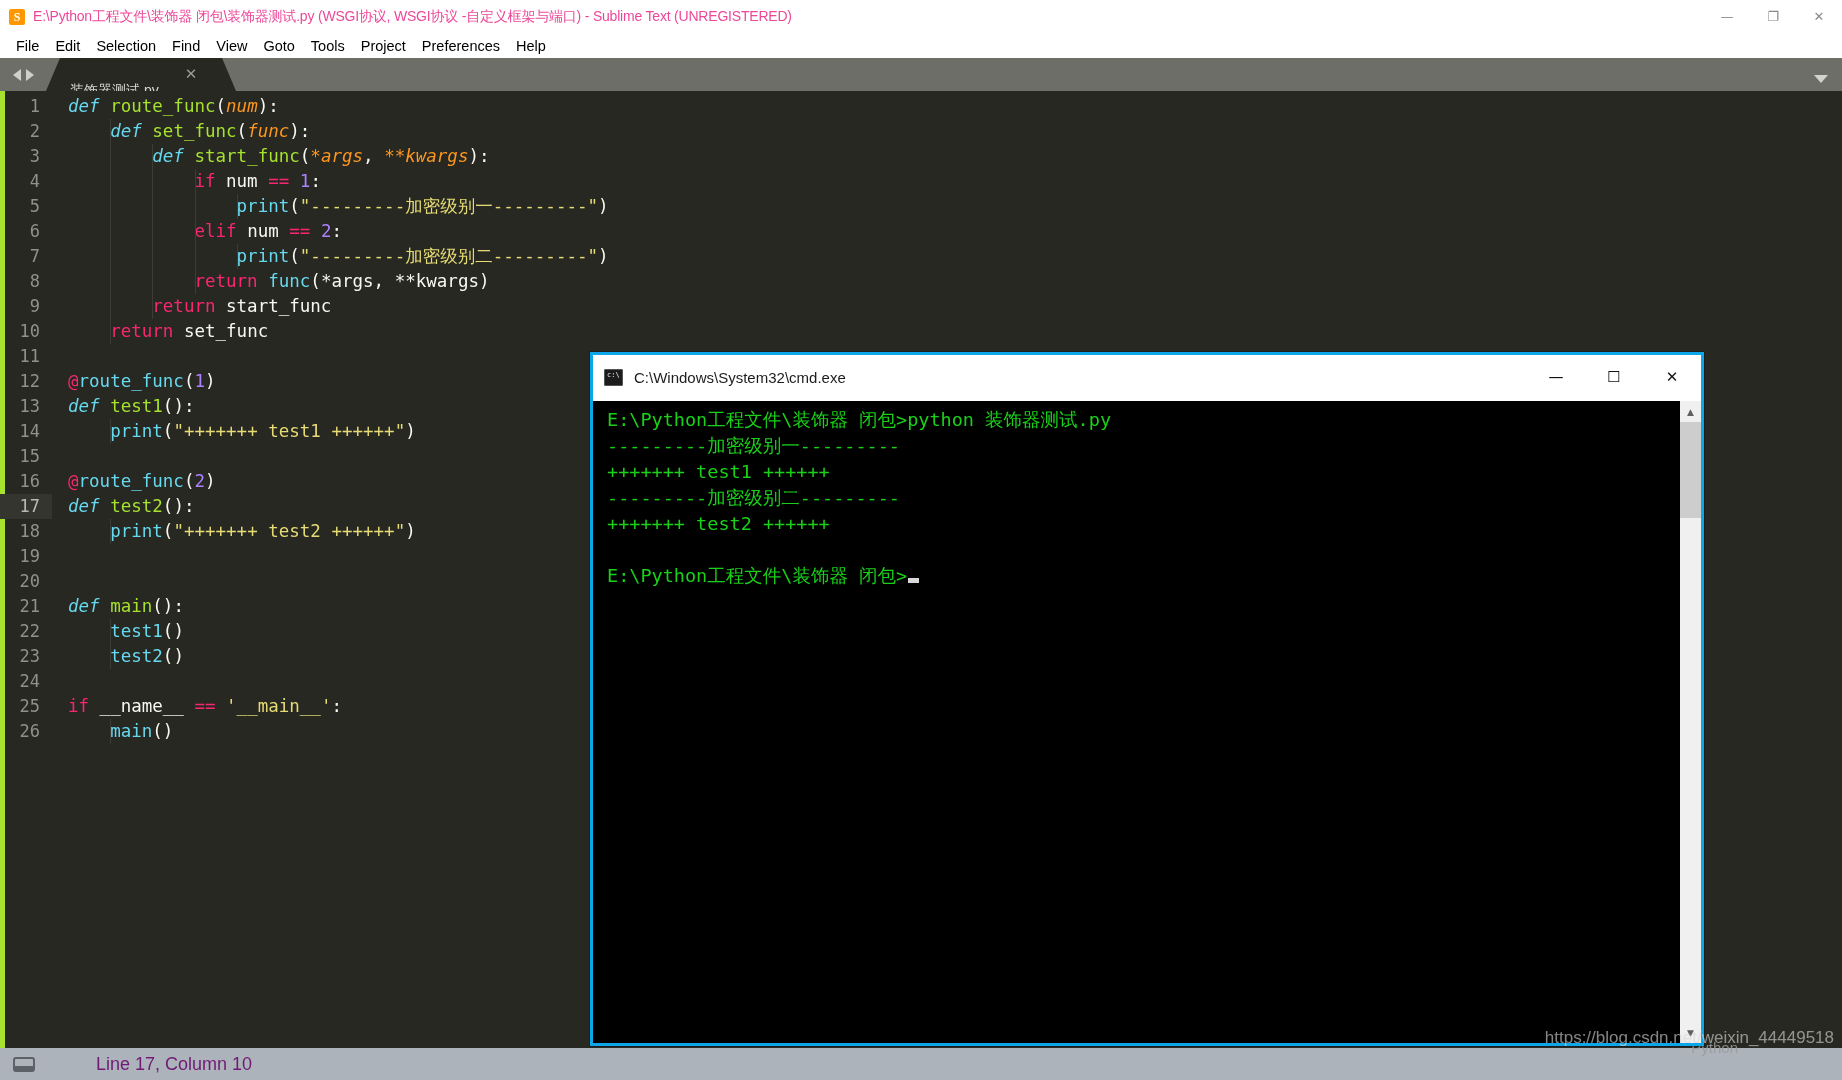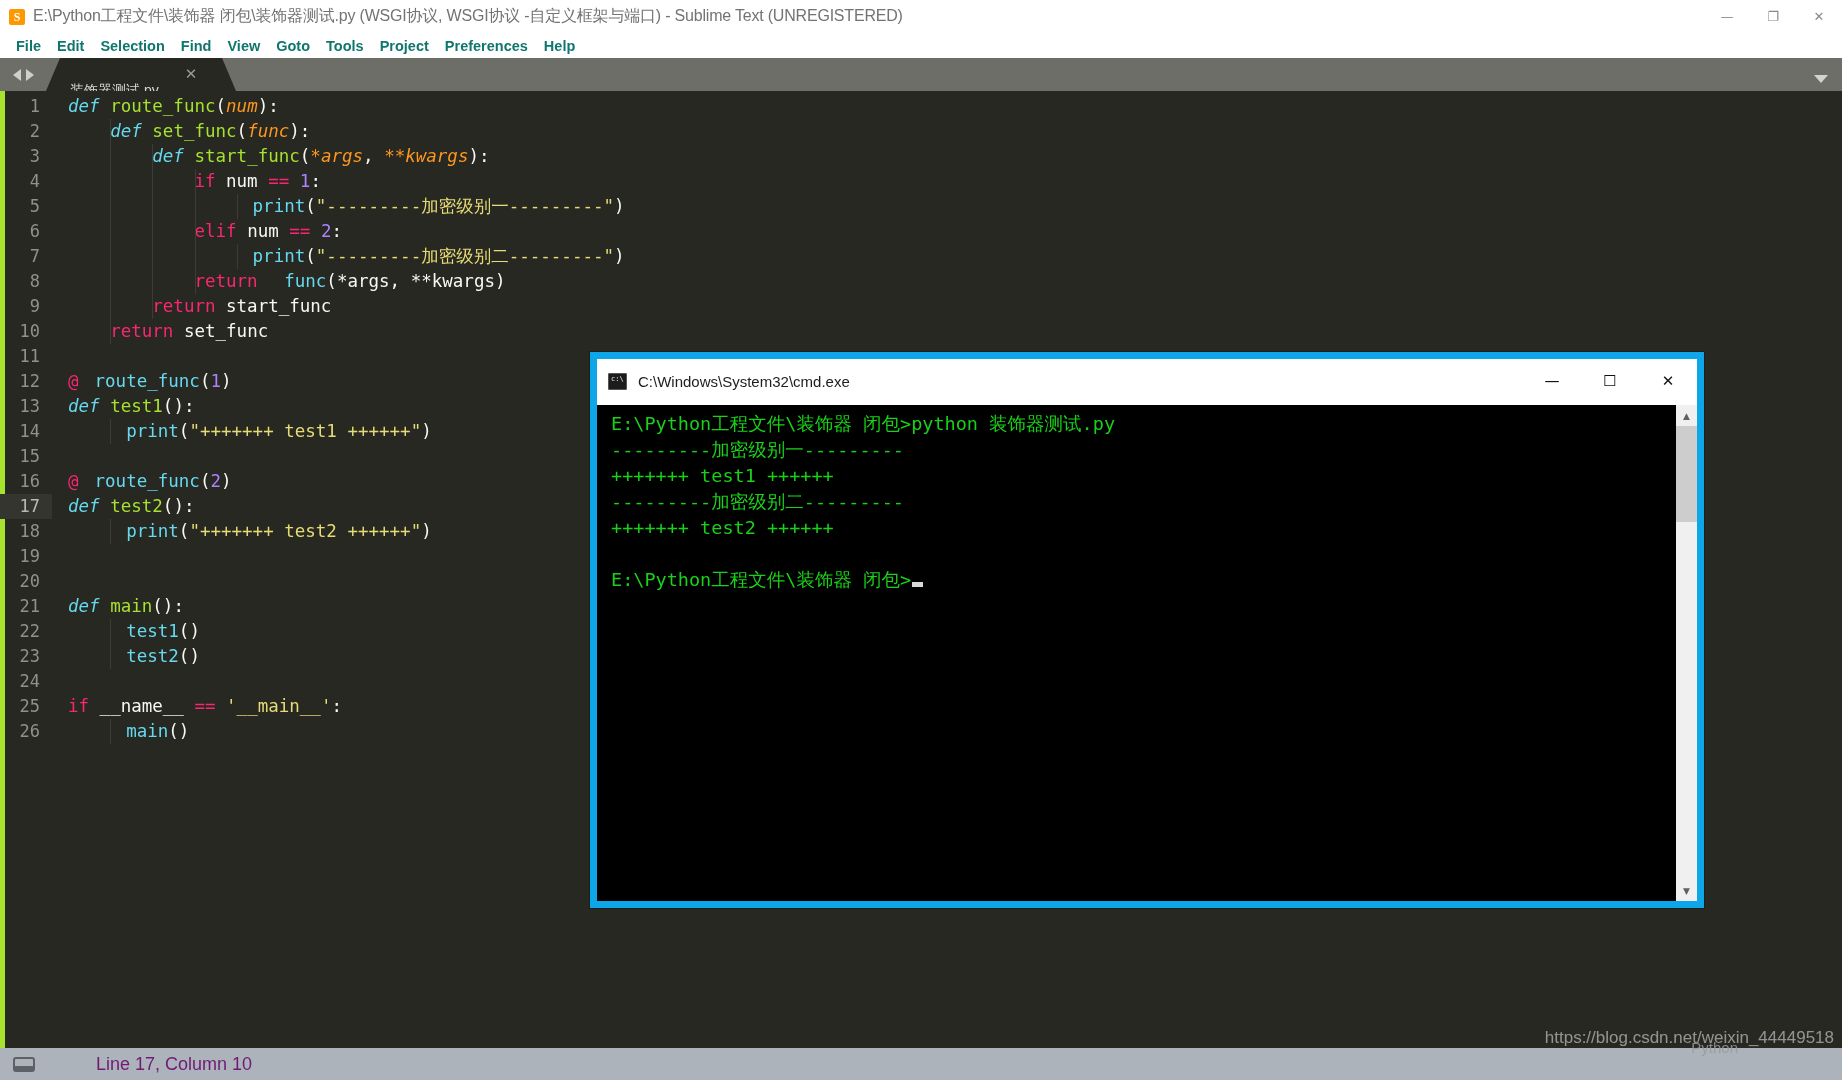--- a/index.html
+++ b/index.html
@@ -27,39 +27,39 @@
     background: #ff9800; border-radius: 2px;
     position: relative; flex: none;
   }
   #app-icon::after {
     content: "S"; position: absolute; inset: 0;
     color: #fff; font-size: 12px; font-weight: bold;
     text-align: center; line-height: 16px;
     font-family: "Liberation Serif", serif;
   }
   #title-text {
-    font-size: 16px; color: #737373; white-space: nowrap;
+    font-size: 14px; color: #ec4899; white-space: nowrap;
     letter-spacing: -.2px;
   }
   .win-btn {
     width: 46px; height: 33px; flex: none;
     display: flex; align-items: center; justify-content: center;
     position: relative;
   }
   #win-controls { position: absolute; right: 0; top: 0; display: flex; }
   .glyph { font-size: 13px; color: #8a8a8a; line-height: 1; font-family: "DejaVu Sans", sans-serif; }
 
   
   #menu-bar {
     position: absolute; top: 33px; left: 0; right: 0; height: 25px;
     background: #ffffff;
     display: flex; align-items: center; padding-left: 8px;
   }
   .menu-item {
-    font-size: 14.5px; color: #0f766e; padding: 2px 8px; white-space: nowrap; font-weight: bold;
+    font-size: 14.5px; color: #000000; padding: 2px 8px; white-space: nowrap;
   }
 
   
   #tab-bar {
     position: absolute; top: 58px; left: 0; right: 0; height: 33px;
     background: #6e6e69;
     display: flex; align-items: flex-end;
   }
   #tab-nav-arrows {
     width: 46px; height: 33px; display: flex; align-items: center;
@@ -113,21 +113,21 @@
     width: 52px; flex: none; text-align: right; padding-right: 12px;
     color: #90918b; font-size: 17px;
   }
   .code-line.active .gutter { background: #34352f; color: #b9bab4; }
   .code-text { flex: 1; padding-left: 16px; }
 
   
   .t-kw      { color: #f92672; }              
   .t-def     { color: #66d9ef; font-style: italic; }
   .t-fn      { color: #a6e22e; }              
-  .t-call    { color: #66d9ef; padding-left: 16px; }              
+  .t-call    { color: #66d9ef; }              
   .t-param   { color: #fd971f; font-style: italic; }
   .t-num     { color: #ae81ff; }
   .t-str     { color: #e6db74; }
   .t-plain   { color: #f8f8f2; }
   .t-punct   { color: #f8f8f2; }
 
   
   #status-bar {
     position: absolute; left: 0; right: 0; bottom: 0; height: 32px;
     background: #adb3bb;
@@ -155,23 +155,23 @@
   #python-watermark {
     position: absolute; right: 104px; bottom: 24px;
     font-size: 15px; color: #9a9a9a; opacity: .85;
     white-space: nowrap; pointer-events: none;
   }
 
   
   #cmd-window {
     position: absolute;
     left: 590px; top: 352px;
-    width: 1114px; height: 556px;
+    width: 1114px; height: 694px;
     background: #000000;
-    border: 7px solid #0ea5e9;
+    border: 3px solid #0ea5e9;
     box-shadow: 0 0 0 1px rgba(0,0,0,.25);
   }
   #cmd-title-bar {
     height: 46px; background: #ffffff;
     display: flex; align-items: center;
     border-bottom: 1px solid #ffffff;
   }
   #cmd-icon {
     width: 19px; height: 17px; margin-left: 11px; margin-right: 11px;
     background: #1c1c1c; border: 1px solid #555;

